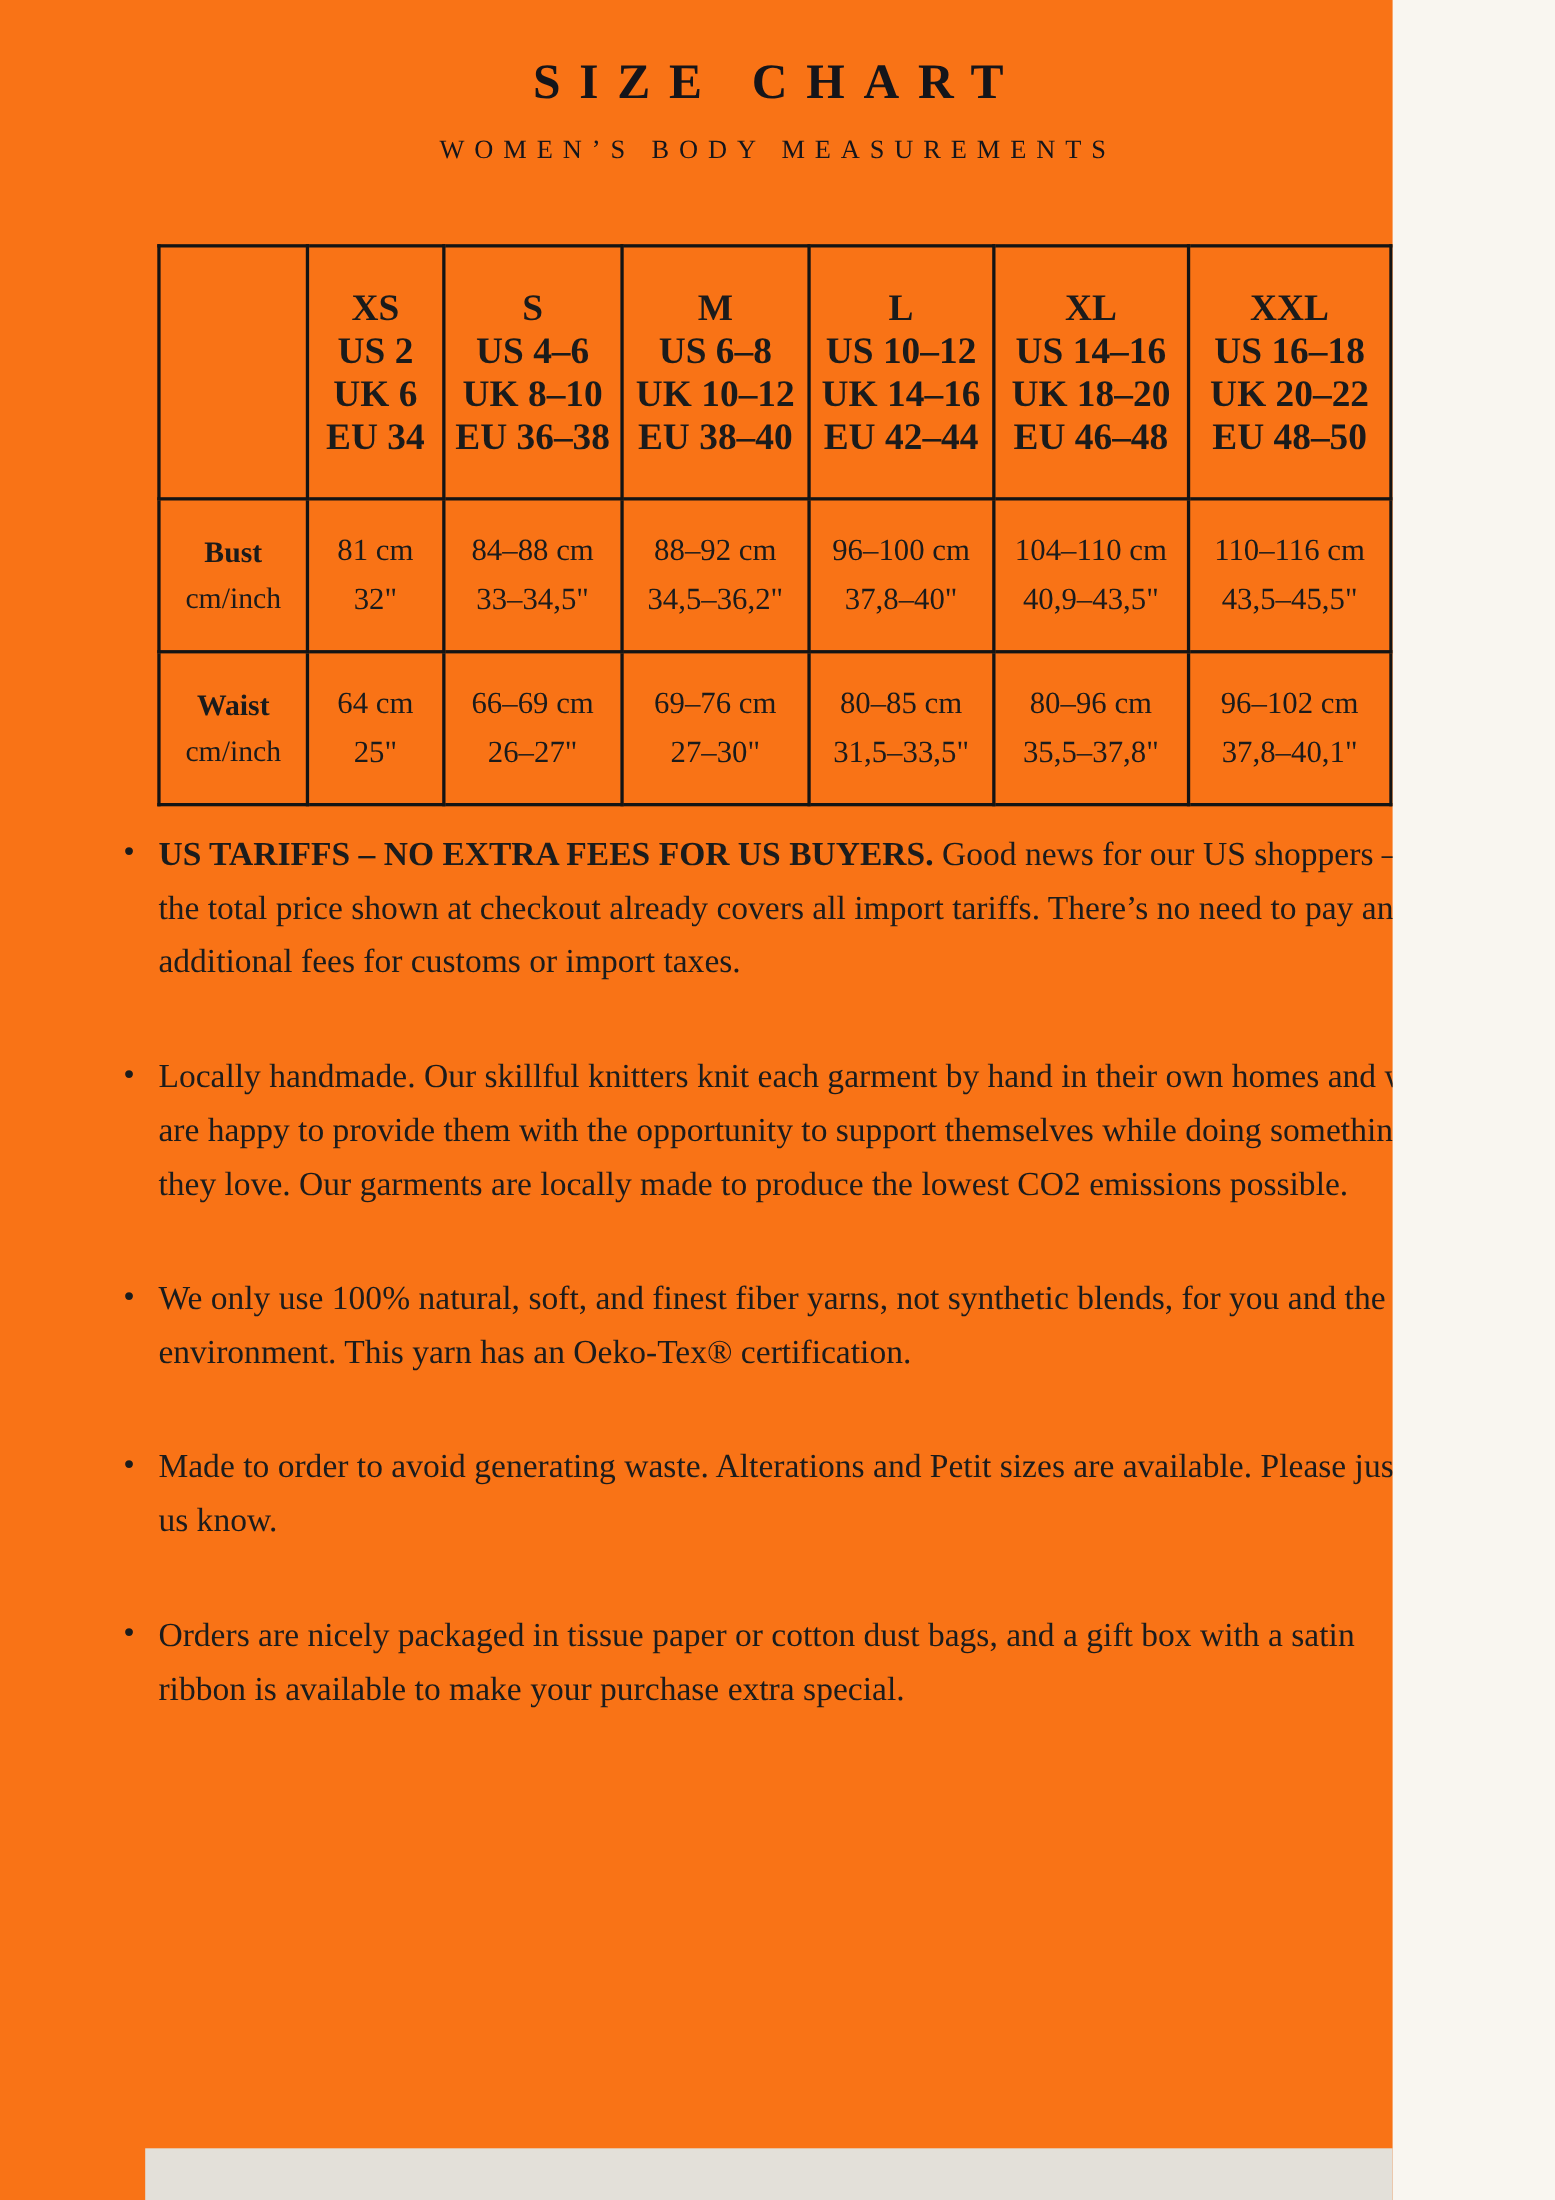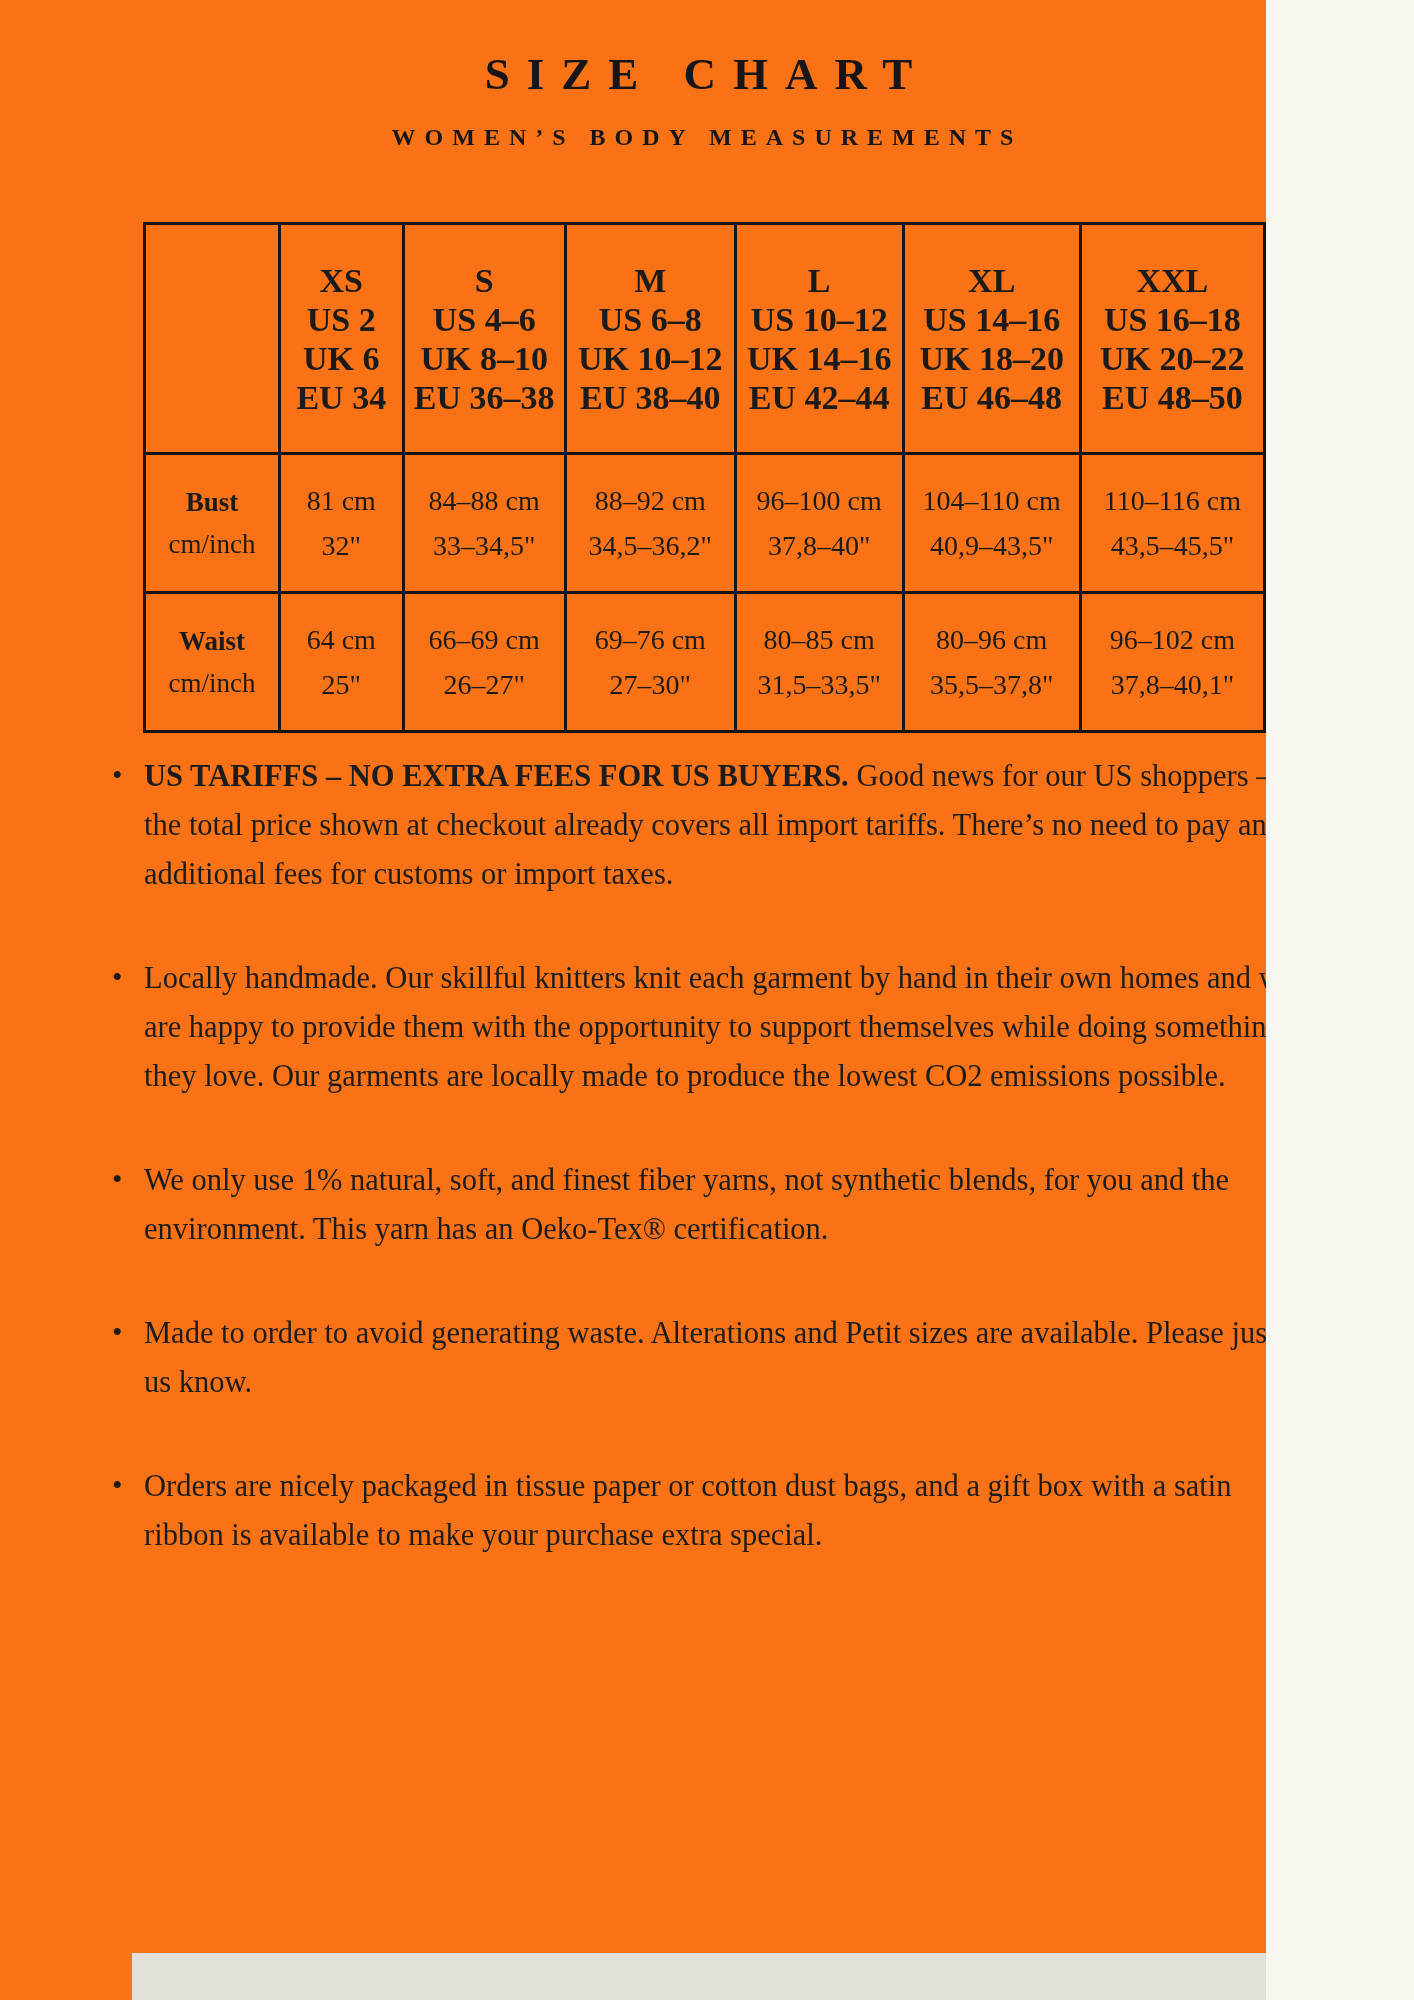--- a/index.html
+++ b/index.html
@@ -10,21 +10,21 @@
     font-family:"Liberation Serif","DejaVu Serif",serif;
     color:#1b1b1b;
     overflow:hidden;
   }
   .header { position:absolute; left:132px; top:48px; width:1150px; text-align:center; }
   .title {
     margin:0; font-size:45px; font-weight:600;
     letter-spacing:17px; color:#15151a;
   }
   .subtitle {
-    margin:24px 0 16px 0; font-size:24px; font-weight:700;
+    margin:24px 0 16px 0; font-size:24px; font-weight:400;
     letter-spacing:9px; color:#15151a;
   }
   table.size-table {
     position:absolute; left:143px; top:222px;
     border-collapse:collapse; table-layout:fixed;
   }
   .size-table td {
     border:3px solid #141414;
     text-align:center; vertical-align:middle;
     padding:6px 4px;
@@ -178,21 +178,21 @@
     </table>
 
   <ul class="bullets">
     <li>
       <span class="lead">US TARIFFS – NO EXTRA FEES FOR US BUYERS.</span><span> Good news for our US shoppers — the total price shown at checkout already covers all import tariffs. There’s no need to pay any additional fees for customs or import taxes.</span>
     </li>
     <li>
       <span>Locally handmade. Our skillful knitters knit each garment by hand in their own homes and we are happy to provide them with the opportunity to support themselves while doing something they love. Our garments are locally made to produce the lowest CO2 emissions possible.</span>
     </li>
     <li>
-      <span>We only use 1% natural, soft, and finest fiber yarns, not synthetic blends, for you and the environment. This yarn has an Oeko-Tex® certification.</span>
+      <span>We only use 100% natural, soft, and finest fiber yarns, not synthetic blends, for you and the environment. This yarn has an Oeko-Tex® certification.</span>
     </li>
     <li>
       <span>Made to order to avoid generating waste. Alterations and Petit sizes are available. Please just let us know.</span>
     </li>
     <li>
       <span>Orders are nicely packaged in tissue paper or cotton dust bags, and a gift box with a satin ribbon is available to make your purchase extra special.</span>
     </li>
   </ul>
 
   <div class="bottom-band"></div>

